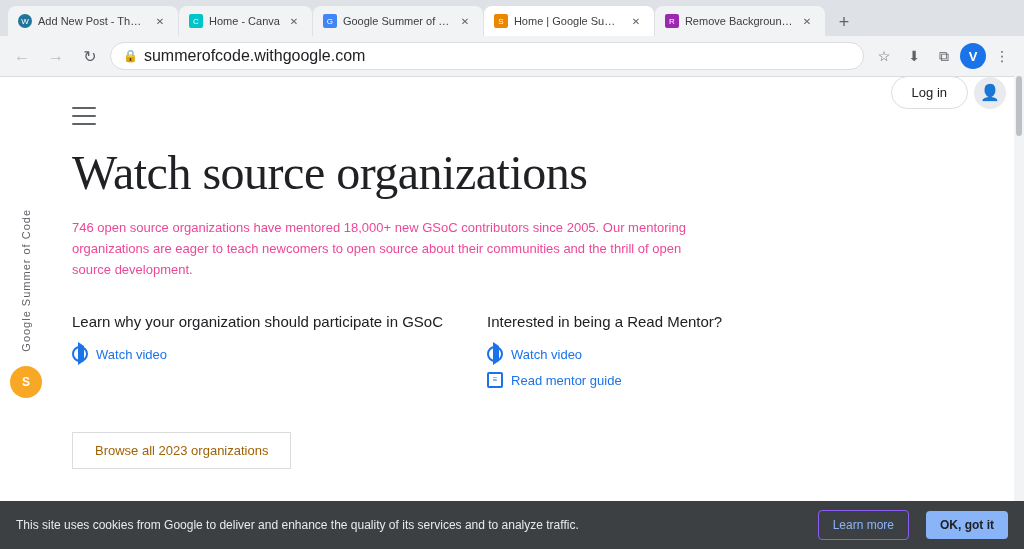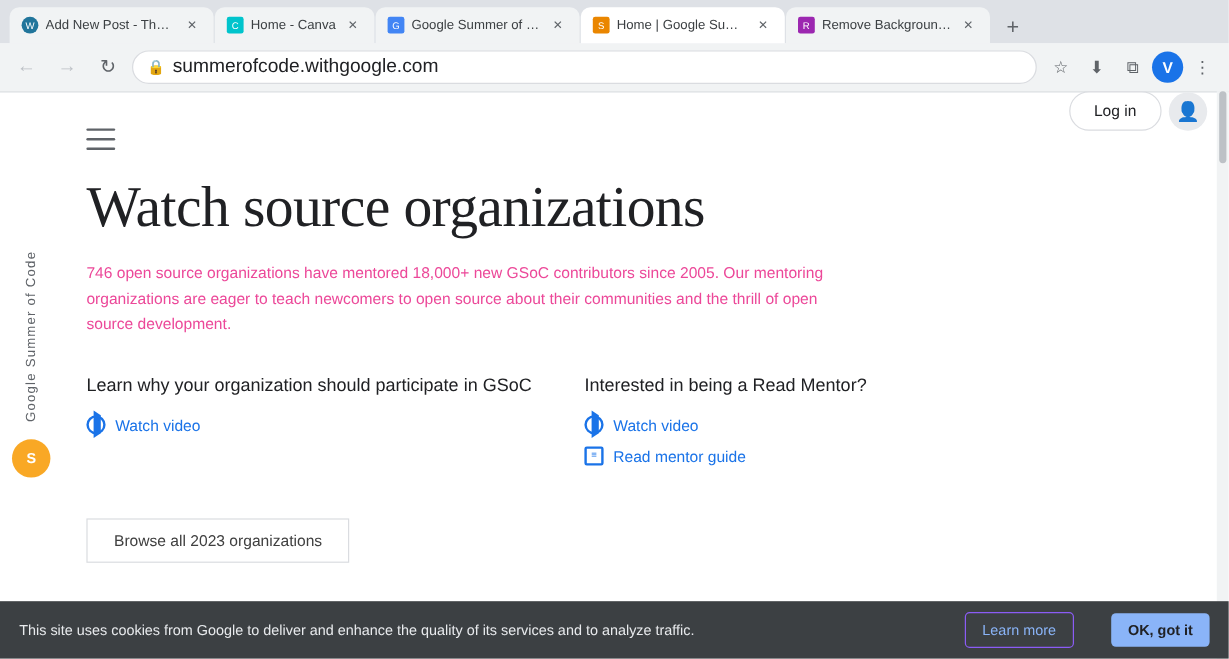--- a/index.html
+++ b/index.html
@@ -297,21 +297,21 @@
 
     .browse-btn {
       display: inline-flex;
       align-items: center;
       justify-content: center;
       padding: 10px 22px;
       border: 1px solid #dadce0;
       border-radius: 0;
       background: #fff;
       font-size: 13px;
-      color: #404040;
+      color: #a16207;
       cursor: pointer;
       margin-top: 4px;
     }
 
     
     .login-area {
       position: absolute;
       top: 64px;
       right: 18px;
       display: flex;
@@ -346,21 +346,21 @@
     .cookie-banner {
       position: absolute;
       bottom: 0;
       left: 0;
       right: 0;
       height: 48px;
       background: #3c4043;
       display: flex;
       align-items: center;
       padding: 0 16px;
-      gap: 31px;
+      gap: 17px;
       z-index: 100;
     }
     .cookie-text {
       font-size: 12px;
       color: #e8eaed;
       flex: 1;
     }
     .cookie-learn {
       padding: 7px 14px;
       border: 1px solid #8b5cf6;

